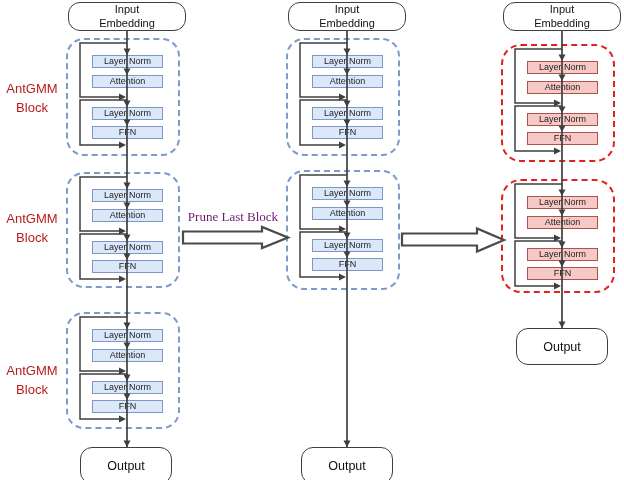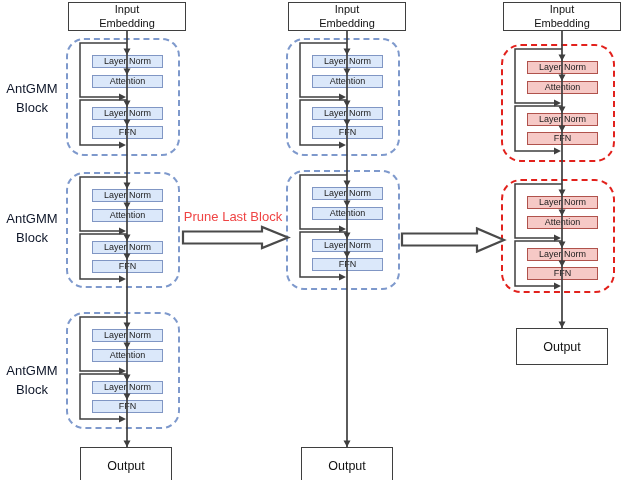--- a/index.html
+++ b/index.html
@@ -9,27 +9,27 @@
   .dblock{position:absolute;width:114px;height:118px;box-sizing:border-box;z-index:0;}
   .dblock.blue{border:2px dashed #7e99cc;border-radius:18px;}
   .dblock.red{border:2.4px dashed #e2211c;border-radius:20px;}
   .cell{position:absolute;width:71px;height:13px;box-sizing:border-box;z-index:2;
         display:flex;align-items:center;justify-content:center;
         font-size:9px;line-height:1;color:#1c1c1c;}
   .cell.blue{background:#dbe8fa;border:1px solid #8096c4;}
   .cell.red{background:#f6c9c6;border:1px solid #b0524c;}
   .p0{top:15px;left:24px}.p1{top:35px;left:24px}.p2{top:67px;left:24px}.p3{top:86px;left:24px}
   .io{position:absolute;box-sizing:border-box;background:#fff;border:1.7px solid #3f3f3f;
-      border-radius:0;display:flex;align-items:center;justify-content:center;
+      border-radius:12px;display:flex;align-items:center;justify-content:center;
       text-align:center;white-space:pre-line;color:#111;z-index:2;}
   .io.in{width:118px;height:29px;top:2px;font-size:11px;line-height:1.25;}
   .io.out{width:92px;height:37px;font-size:12.5px;}
   .side-label{position:absolute;left:0;width:64px;text-align:center;font-size:13px;
-              line-height:1.45;white-space:pre-line;color:#0f172a;z-index:2;}
-  .trans-label{position:absolute;text-align:center;font-size:13px;color:#ef4444;z-index:2;}
+              line-height:1.45;white-space:pre-line;color:#b91c1c;z-index:2;}
+  .trans-label{position:absolute;text-align:center;font-size:13px;color:#701a75;z-index:2;font-family:Liberation Serif, serif;}
 </style>
 </head>
 <body>
 
 <div class="canvas">
 
   <svg class="wires" width="624" height="480" viewBox="0 0 624 480">
 
     <path d="M127,31V447" stroke="#3f3f3f" stroke-width="1.7" fill="none"></path>
     <path d="M347,31V447" stroke="#3f3f3f" stroke-width="1.7" fill="none"></path>

